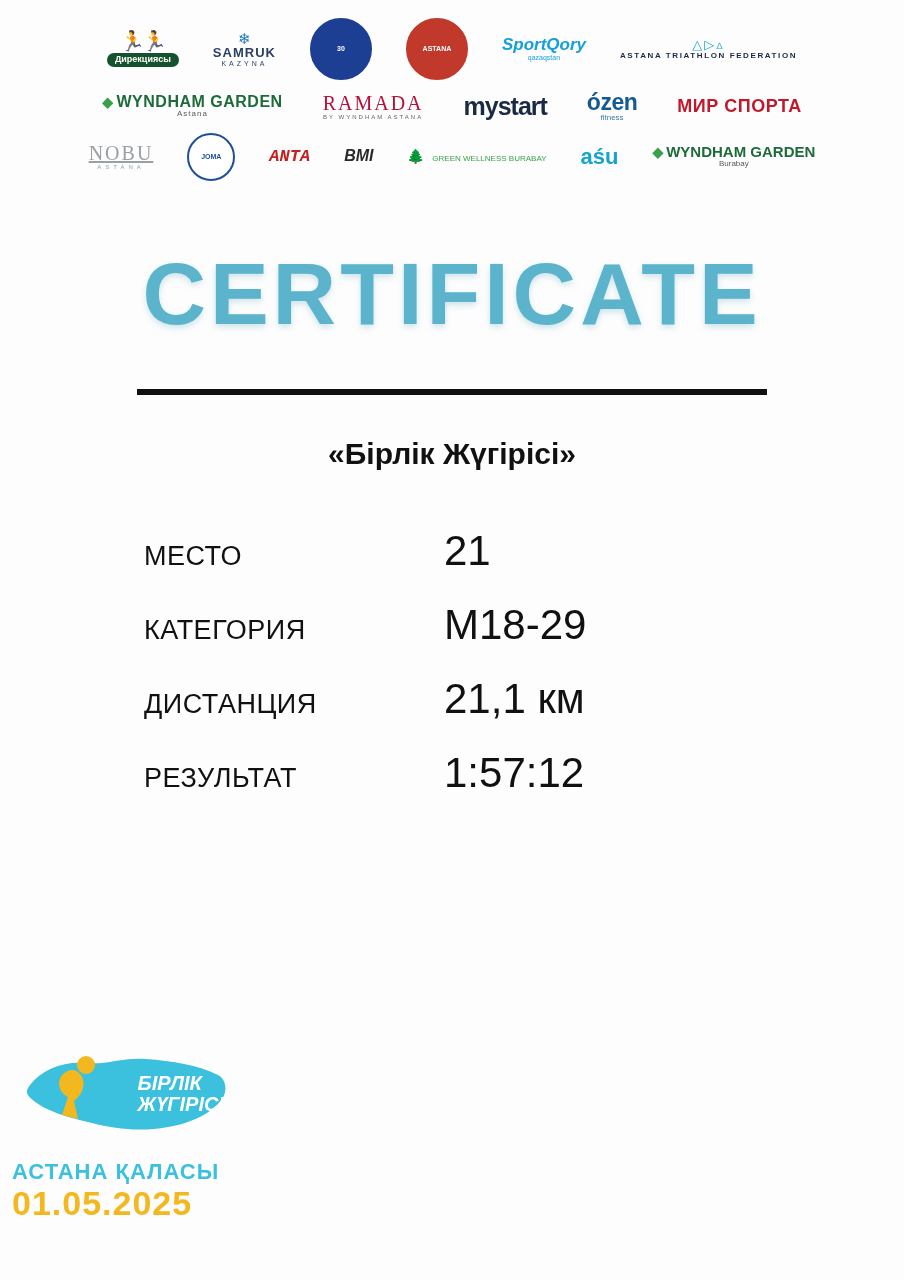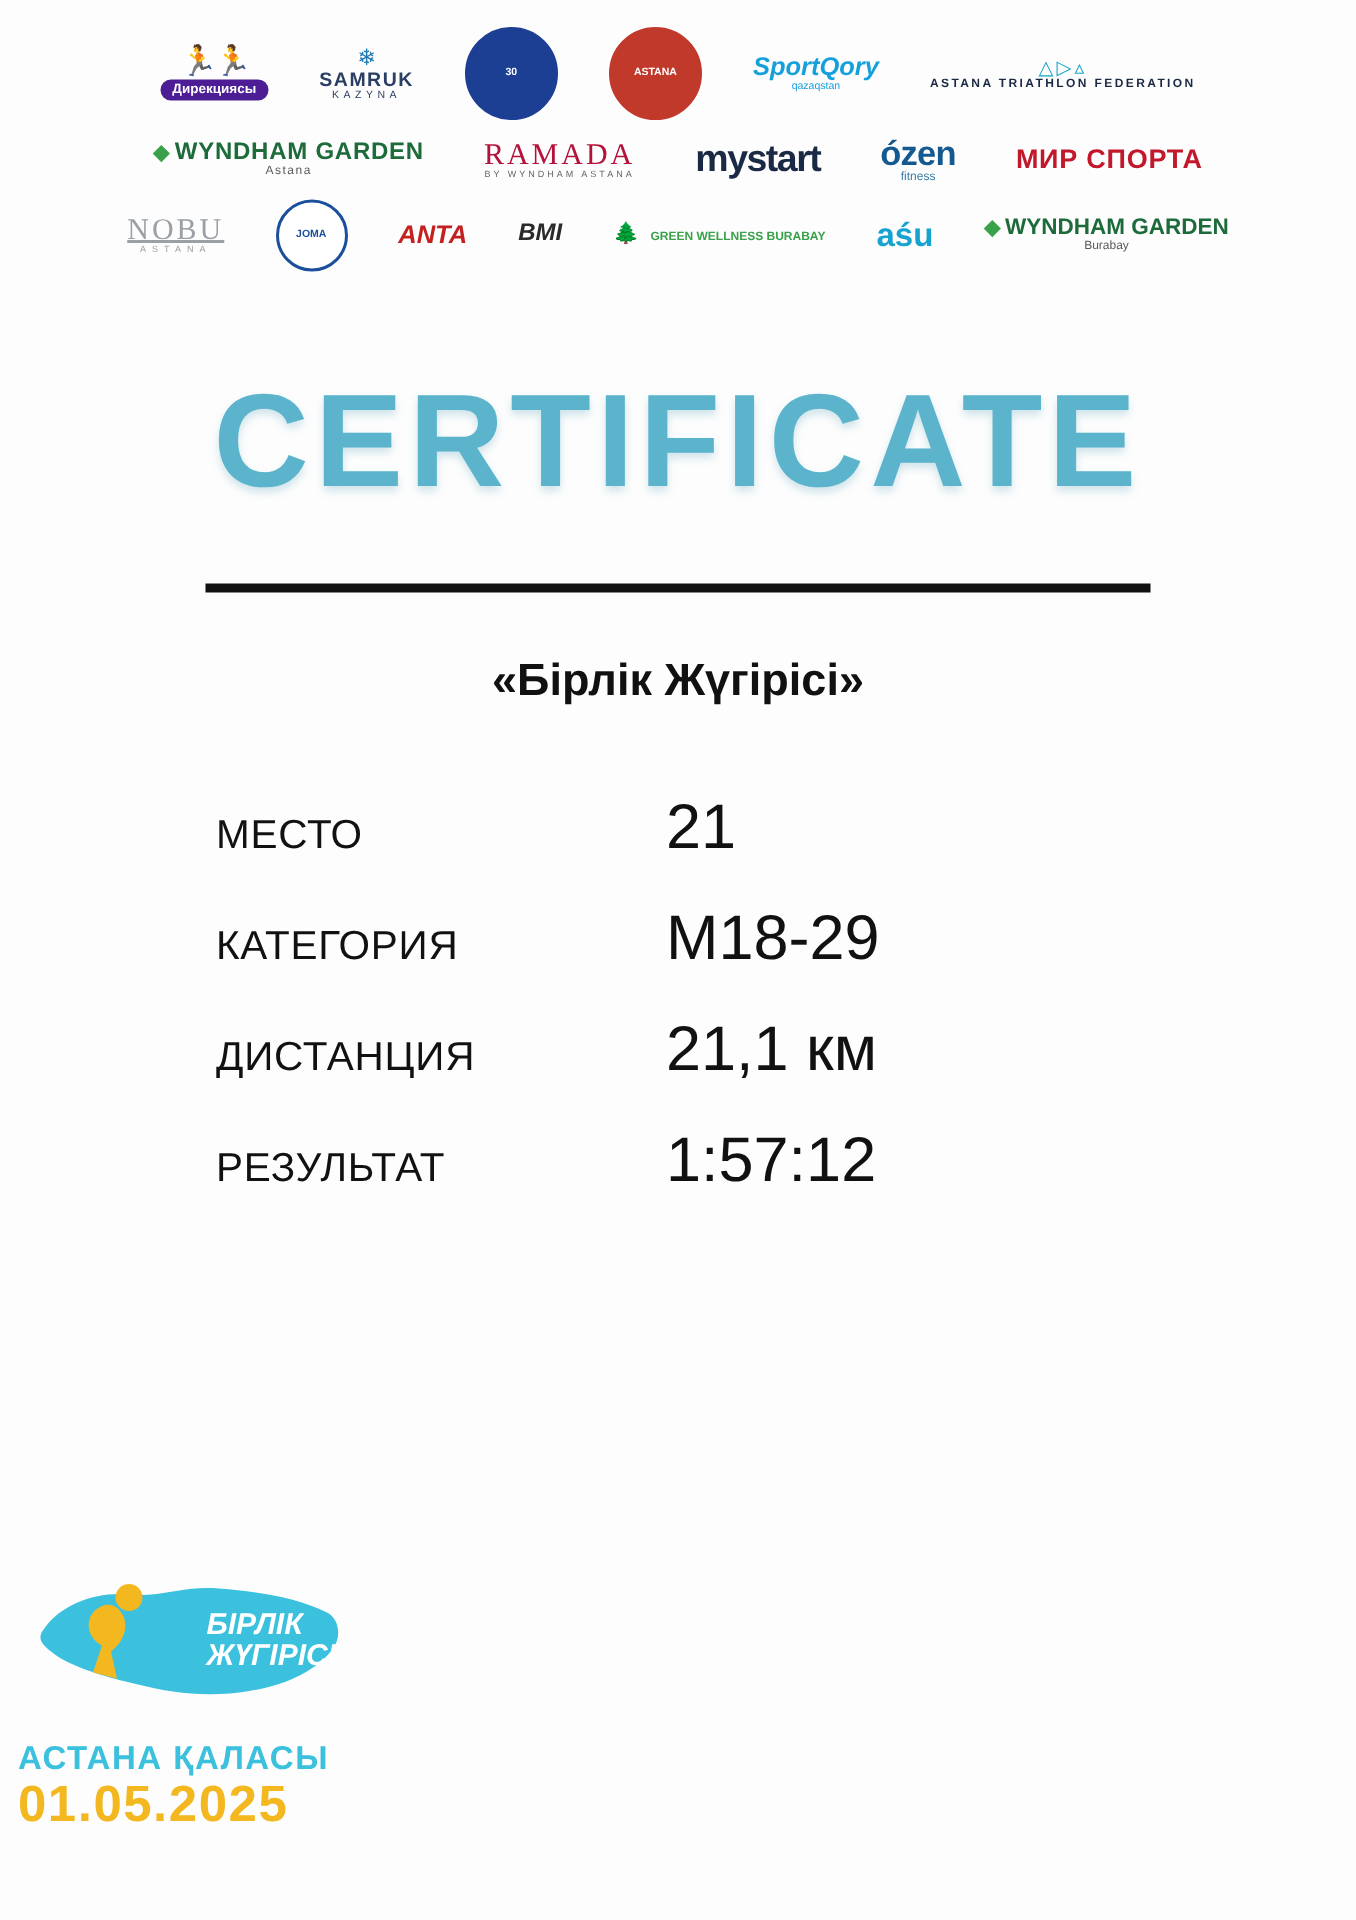--- a/index.html
+++ b/index.html
@@ -56,21 +56,21 @@
     font-size: 7px; font-weight: bold; color: #ffffff;
     text-align: center;
   }
   .l-direkciyasy {
     display: flex; flex-direction: column; align-items: center;
   }
   .l-direkciyasy .mark {
     font-size: 20px; letter-spacing: -2px;
   }
   .l-direkciyasy .word {
-    background: #4c1d95; color: #fff; font-size: 9px; font-weight: bold;
+    background: #14532d; color: #fff; font-size: 9px; font-weight: bold;
     border-radius: 9px; padding: 2px 8px; margin-top: 1px;
   }
   .l-samruk { color: #2a3f63; }
   .l-samruk .t1 { font-size: 13px; font-weight: bold; letter-spacing: 1px; }
   .l-samruk .t2 { font-size: 7px; letter-spacing: 3px; }
   .l-samruk .glyph { font-size: 15px; color:#1f7ab5; display:block; line-height:1; }
   .circ-blue { background: #1c3f94; border: 3px solid #1c3f94; }
   .circ-red  { background: #c0392b; border: 3px solid #c0392b; }
   .l-sportqory { color: #15a0dc; }
   .l-sportqory .t1 { font-size: 17px; font-weight: bold; font-style: italic; }
@@ -90,24 +90,24 @@
   .l-ozen { color: #14598f; }
   .l-ozen .t1 { font-size: 23px; font-weight: bold; letter-spacing: -0.5px; }
   .l-ozen .t2 { font-size: 8px; color: #3b7ca8; }
   .l-mirsporta { font-size: 18px; font-weight: bold; color: #c2182b; letter-spacing: 0.5px; }
 
   
   .l-nobu { color: #9aa0a6; }
   .l-nobu .t1 { font-size: 20px; font-family: "Liberation Serif", serif; letter-spacing: 2px; text-decoration: underline; }
   .l-nobu .t2 { font-size: 6px; letter-spacing: 4px; }
   .l-joma { color: #1b4f9c; font-size: 8px; }
-  .l-anta { color: #c32020; font-size: 17px; font-weight: bold; font-style: italic; }
+  .l-anta { color: #c32020; font-size: 17px; font-weight: bold; font-style: italic; font-family: Liberation Mono, monospace; }
   .l-bmi { color: #2a2a2a; font-size: 16px; font-weight: bold; font-style: italic; justify-content: center; }
   .l-green { color: #3aa14a; }
-  .l-green .t { font-size: 8px; font-weight: bold; line-height: 1.1; }
+  .l-green .t { font-size: 8px; font-weight: normal; line-height: 1.1; }
   .l-asu { color: #17a3cf; font-size: 22px; font-weight: bold; }
   .l-wyndhamb { color: #1d6b3a; }
   .l-wyndhamb .t1 { font-size: 15px; font-weight: bold; }
   .l-wyndhamb .t2 { font-size: 8px; color: #5a5a5a; }
 
   .leaf {
     color: #3aa14a; font-size: 14px; margin-right: 3px;
   }
 
   

